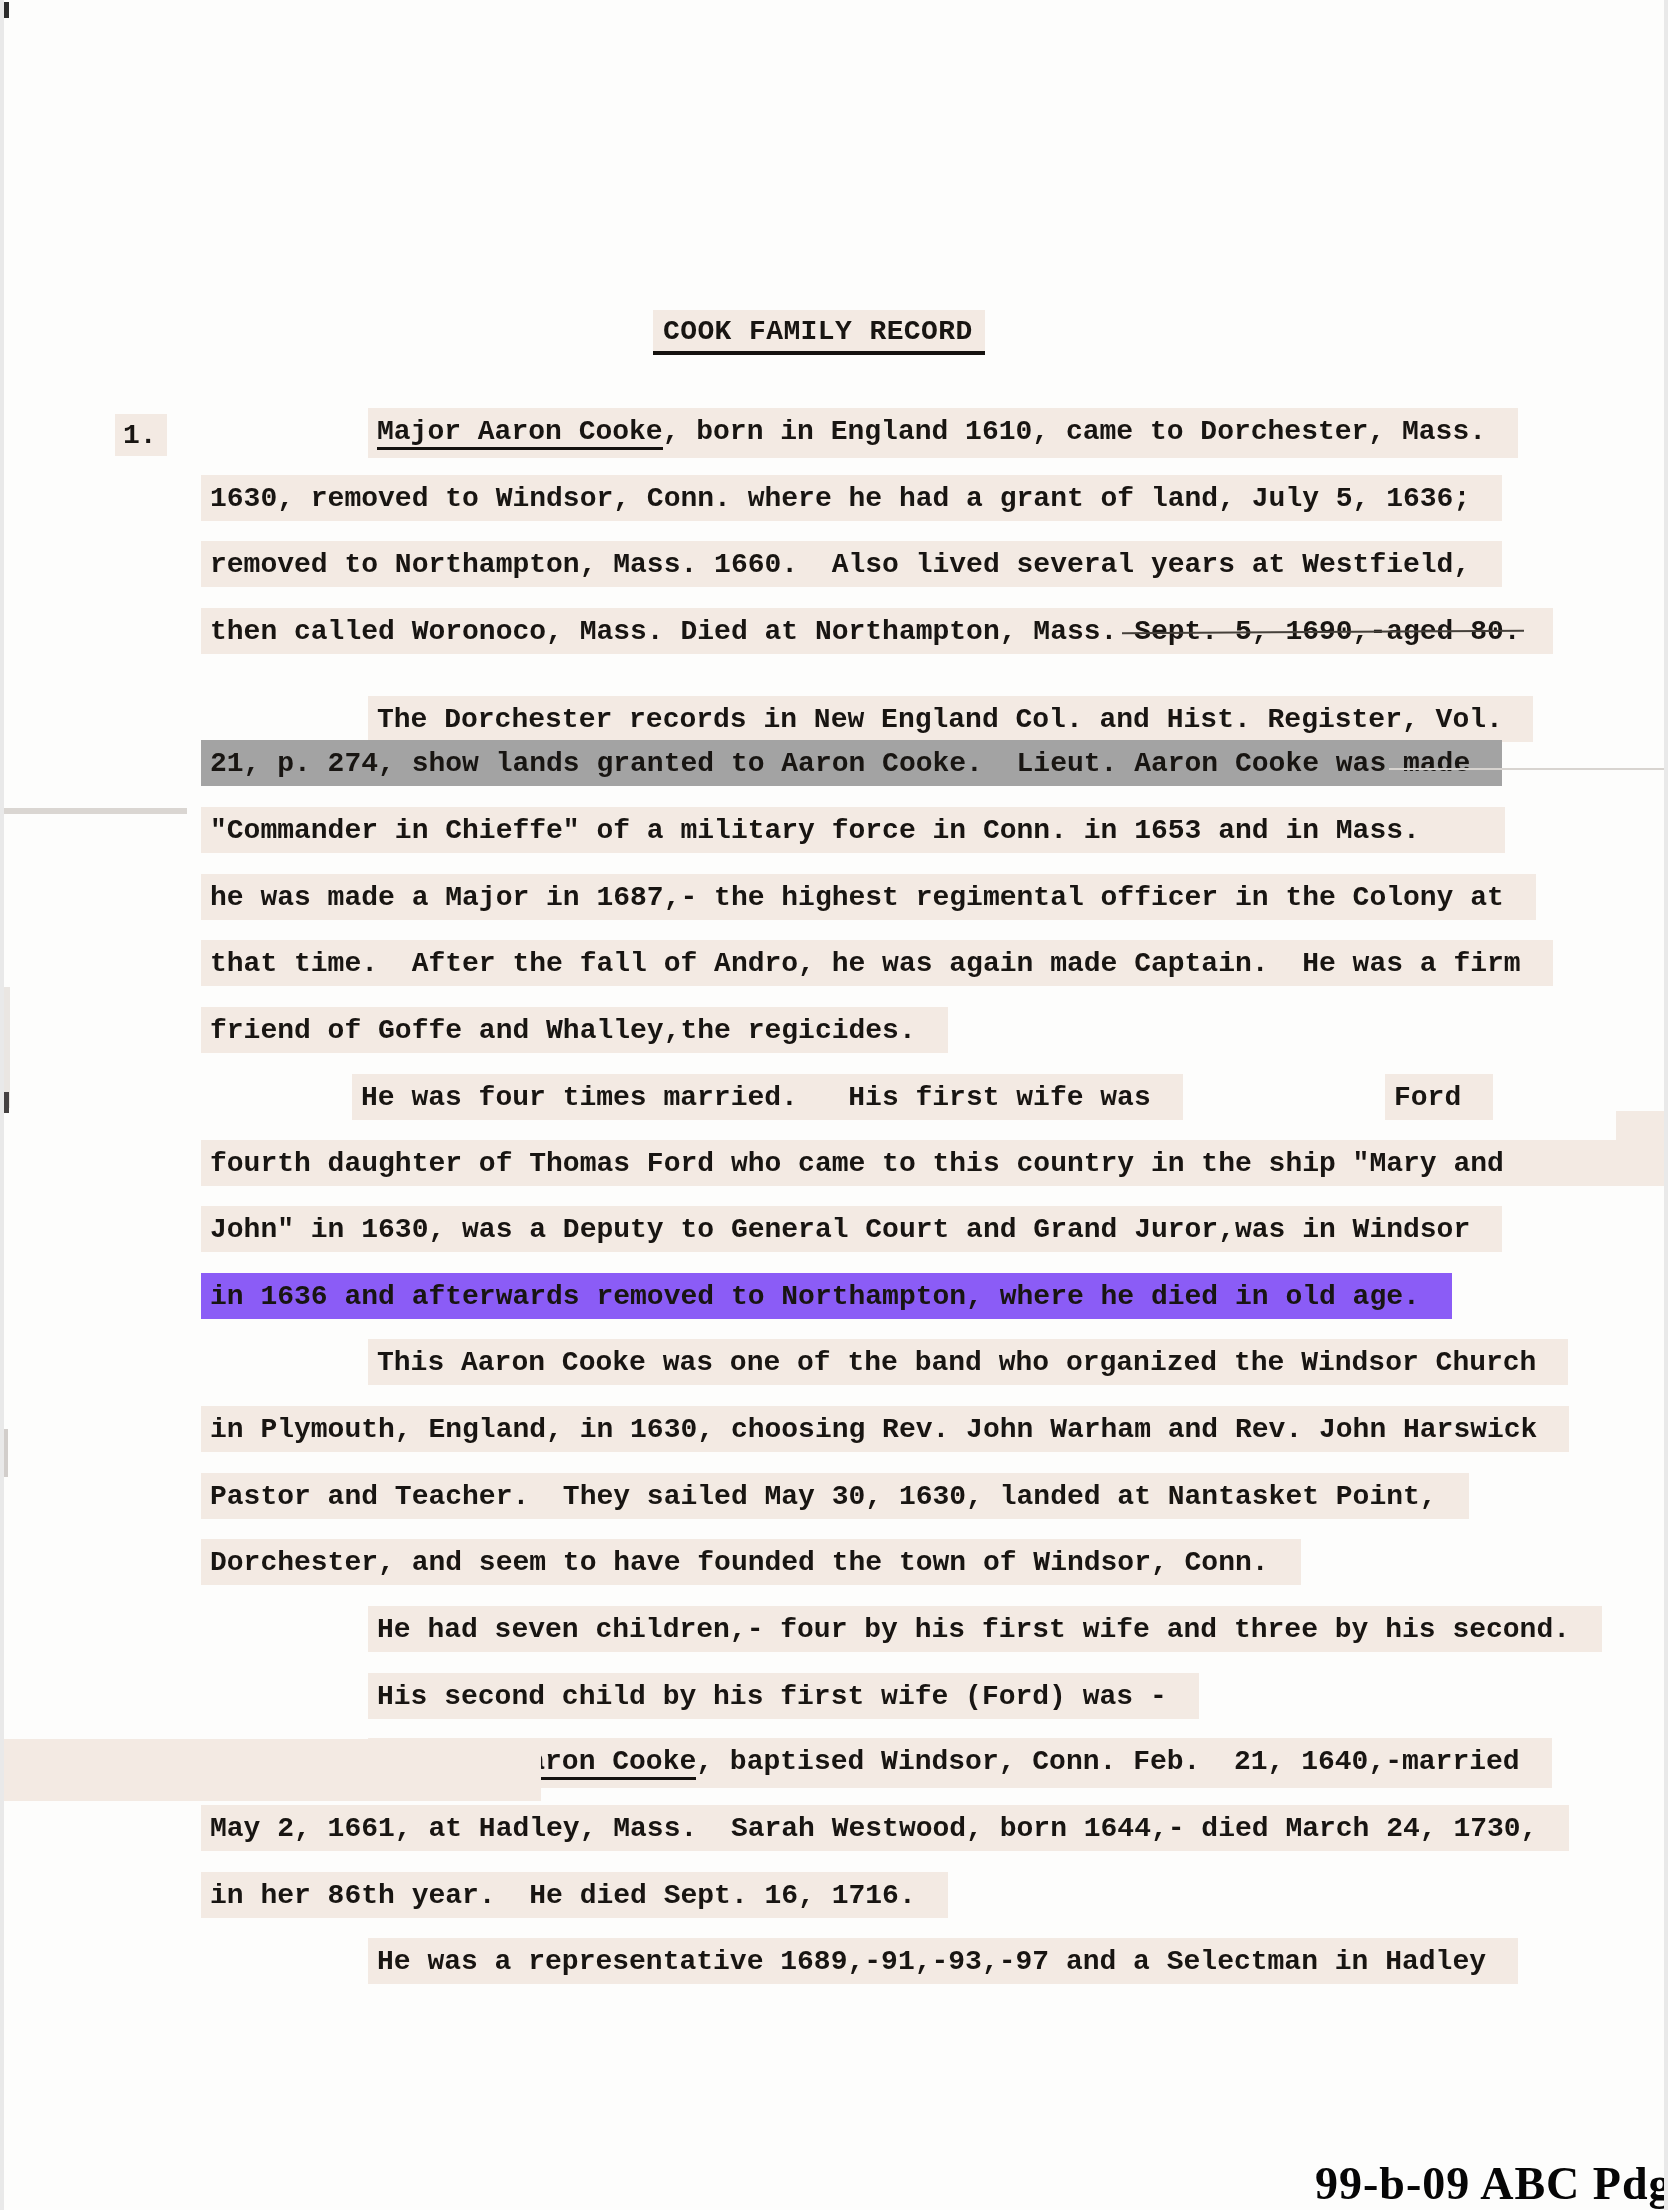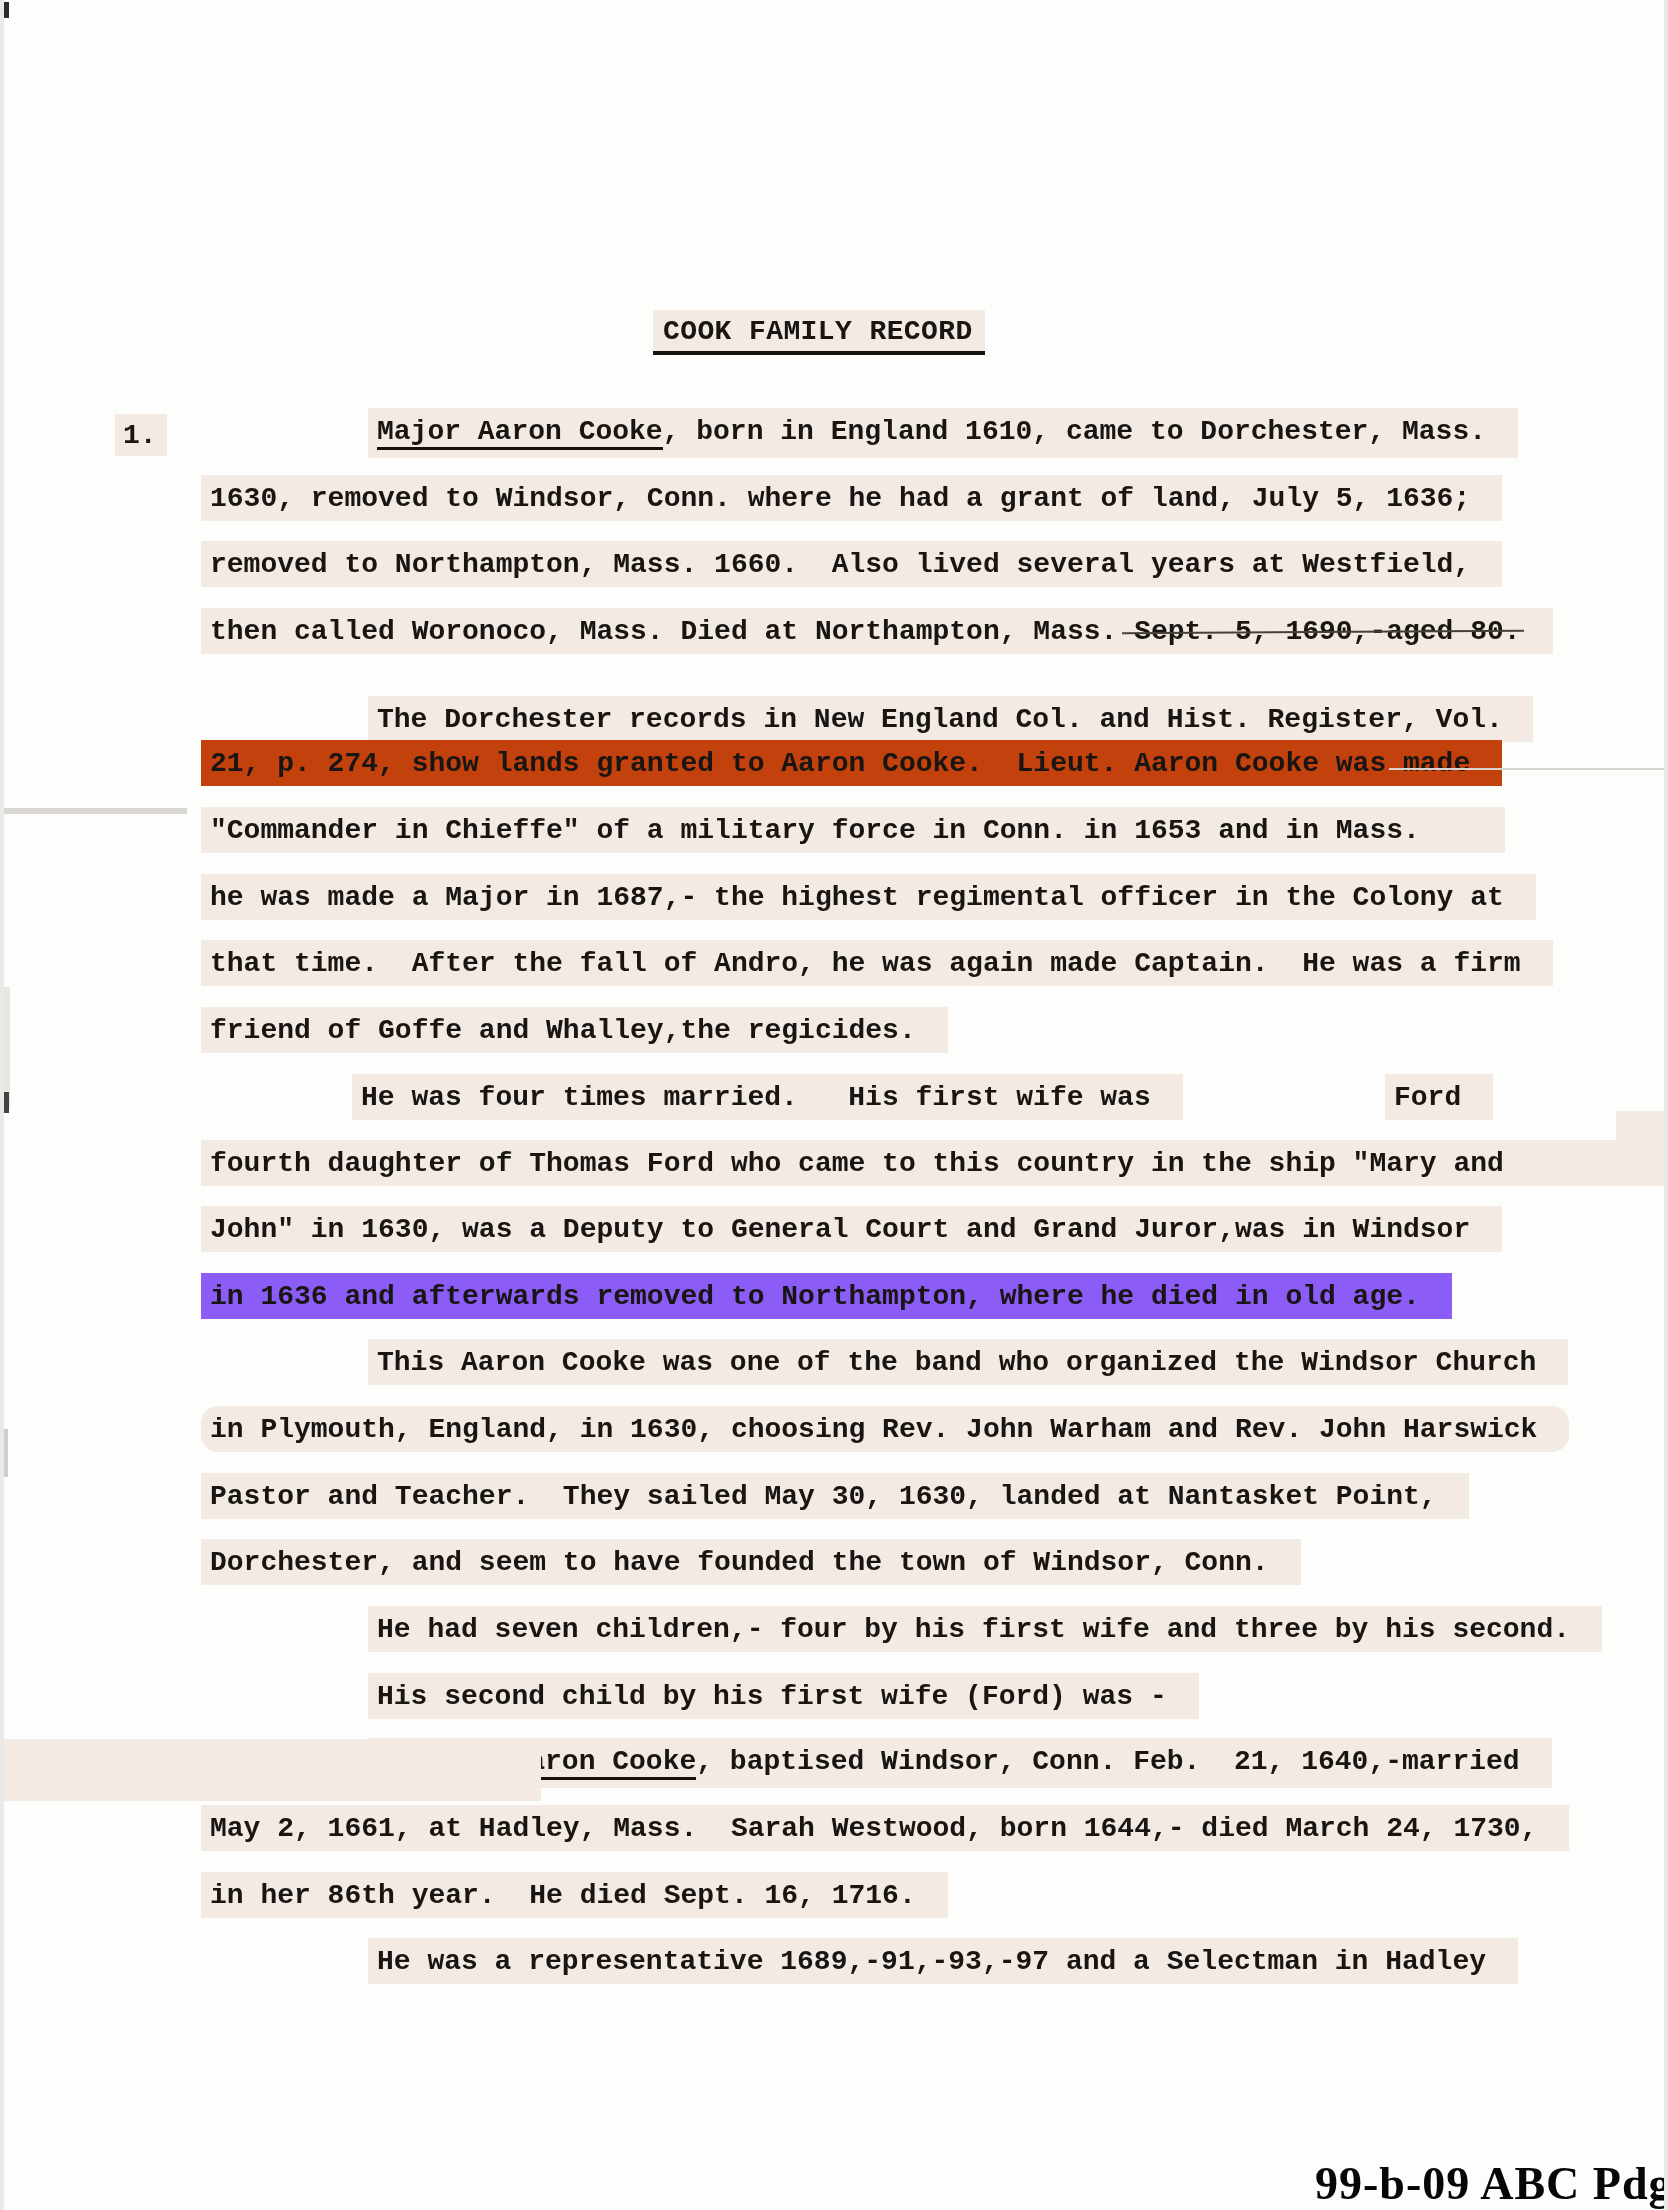--- a/index.html
+++ b/index.html
@@ -66,31 +66,31 @@
 <body>
 
 <div class="page" style="background: rgb(253, 253, 252); color: rgb(24, 21, 18);">
   <div class="doc-title" style="background: rgb(243, 234, 227);">COOK FAMILY RECORD</div>
   <div id="lines-root">
       <div class="line" style="top: 408px;"><span class="band lbl" style="left: 111px; background: rgb(243, 234, 227);">1.</span><span class="band" style="left: 364px; background: rgb(243, 234, 227);"><span class="u">Major Aaron Cooke</span><span>, born in England 1610, came to Dorchester, Mass.</span></span></div>
       <div class="line" style="top: 475px;"><span class="band" style="left: 197px; background: rgb(243, 234, 227);"><span>1630, removed to Windsor, Conn. where he had a grant of land, July 5, 1636;</span></span></div>
       <div class="line" style="top: 541px;"><span class="band" style="left: 197px; background: rgb(243, 234, 227);"><span>removed to Northampton, Mass. 1660.  Also lived several years at Westfield,</span></span></div>
       <div class="line" style="top: 608px;"><span class="band" style="left: 197px; background: rgb(243, 234, 227);"><span>then called Woronoco, Mass. Died at Northampton, Mass. </span><span class="s">Sept. 5, 1690,-aged 80.</span></span></div>
       <div class="line" style="top: 696px; font-family: Liberation Mono, monospace;"><span class="band" style="left: 364px; background: rgb(243, 234, 227); padding-right: 30px;"><span>The Dorchester records in New England Col. and Hist. Register, Vol.</span></span></div>
-      <div class="line" style="top: 740px;"><span class="band" style="left: 197px; background: #c2410c;"><span>21, p. 274, show lands granted to Aaron Cooke.  Lieut. Aaron Cooke was made</span></span></div>
+      <div class="line" style="top: 740px;"><span class="band" style="left: 197px; background: #a3a3a3;"><span>21, p. 274, show lands granted to Aaron Cooke.  Lieut. Aaron Cooke was made</span></span></div>
       <div class="line" style="top: 807px;"><span class="band" style="left: 197px; background: rgb(243, 234, 227); padding-right: 85px;"><span>"Commander in Chieffe" of a military force in Conn. in 1653 and in Mass.</span></span></div>
       <div class="line" style="top: 874px;"><span class="band" style="left: 197px; background: rgb(243, 234, 227);"><span>he was made a Major in 1687,- the highest regimental officer in the Colony at</span></span></div>
       <div class="line" style="top: 940px;"><span class="band" style="left: 197px; background: rgb(243, 234, 227);"><span>that time.  After the fall of Andro, he was again made Captain.  He was a firm</span></span></div>
       <div class="line" style="top: 1007px;"><span class="band" style="left: 197px; background: rgb(243, 234, 227);"><span>friend of Goffe and Whalley,the regicides.</span></span></div>
       <div class="line" style="top: 1074px;"><span class="band" style="left: 1381px; background: rgb(243, 234, 227);">Ford</span><span class="band" style="left: 348px; background: rgb(243, 234, 227);"><span>He was four times married.   His first wife was</span></span></div>
       <div class="line" style="top: 1140px;"><span class="band" style="left: 197px; background: rgb(243, 234, 227); padding-right: 209px;"><span>fourth daughter of Thomas Ford who came to this country in the ship "Mary and</span></span></div>
       <div class="line" style="top: 1206px;"><span class="band" style="left: 197px; background: rgb(243, 234, 227);"><span>John" in 1630, was a Deputy to General Court and Grand Juror,was in Windsor</span></span></div>
       <div class="line" style="top: 1273px;"><span class="band" style="left: 197px; background: #8b5cf6; text-align: right;"><span>in 1636 and afterwards removed to Northampton, where he died in old age.</span></span></div>
       <div class="line" style="top: 1339px;"><span class="band" style="left: 364px; background: rgb(243, 234, 227);"><span>This Aaron Cooke was one of the band who organized the Windsor Church</span></span></div>
-      <div class="line" style="top: 1406px;"><span class="band" style="left: 197px; background: rgb(243, 234, 227); border-radius: 17px;"><span>in Plymouth, England, in 1630, choosing Rev. John Warham and Rev. John Harswick</span></span></div>
+      <div class="line" style="top: 1406px;"><span class="band" style="left: 197px; background: rgb(243, 234, 227);"><span>in Plymouth, England, in 1630, choosing Rev. John Warham and Rev. John Harswick</span></span></div>
       <div class="line" style="top: 1473px;"><span class="band" style="left: 197px; background: rgb(243, 234, 227);"><span>Pastor and Teacher.  They sailed May 30, 1630, landed at Nantasket Point,</span></span></div>
       <div class="line" style="top: 1539px;"><span class="band" style="left: 197px; background: rgb(243, 234, 227);"><span>Dorchester, and seem to have founded the town of Windsor, Conn.</span></span></div>
       <div class="line" style="top: 1606px;"><span class="band" style="left: 364px; background: rgb(243, 234, 227);"><span>He had seven children,- four by his first wife and three by his second.</span></span></div>
       <div class="line" style="top: 1673px;"><span class="band" style="left: 364px; background: rgb(243, 234, 227);"><span>His second child by his first wife (Ford) was -</span></span></div>
       <div class="line" style="top: 1738px;"><span class="band lbl" style="left: 111px; background: rgb(243, 234, 227);">2.</span><span class="band" style="left: 364px; background: rgb(243, 234, 227);"><span class="u">Captain Aaron Cooke</span><span>, baptised Windsor, Conn. Feb.  21, 1640,-married</span></span></div>
       <div class="line" style="top: 1805px;"><span class="band" style="left: 197px; background: rgb(243, 234, 227);"><span>May 2, 1661, at Hadley, Mass.  Sarah Westwood, born 1644,- died March 24, 1730,</span></span></div>
       <div class="line" style="top: 1872px;"><span class="band" style="left: 197px; background: rgb(243, 234, 227);"><span>in her 86th year.  He died Sept. 16, 1716.</span></span></div>
       <div class="line" style="top: 1938px;"><span class="band" style="left: 364px; background: rgb(243, 234, 227);"><span>He was a representative 1689,-91,-93,-97 and a Selectman in Hadley</span></span></div>
     </div>
   <div id="marks-root">

